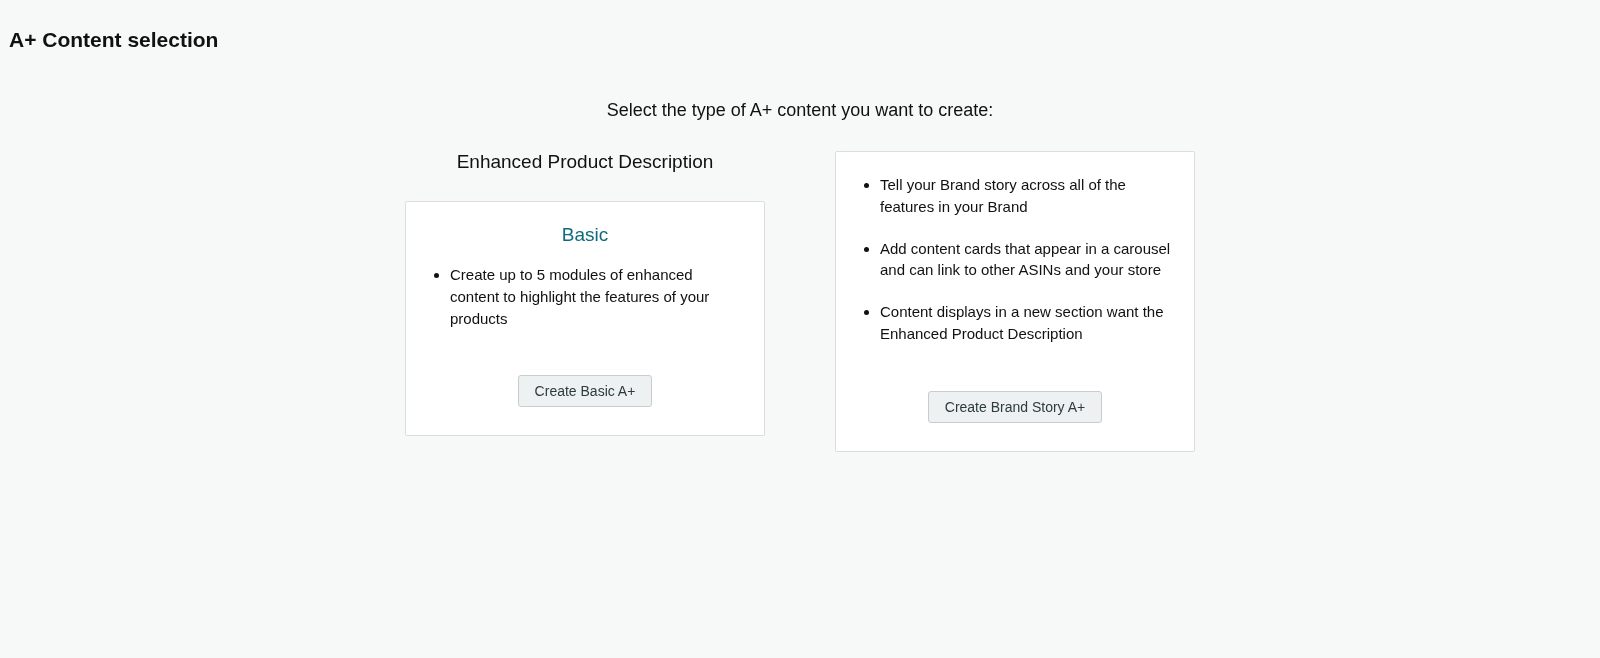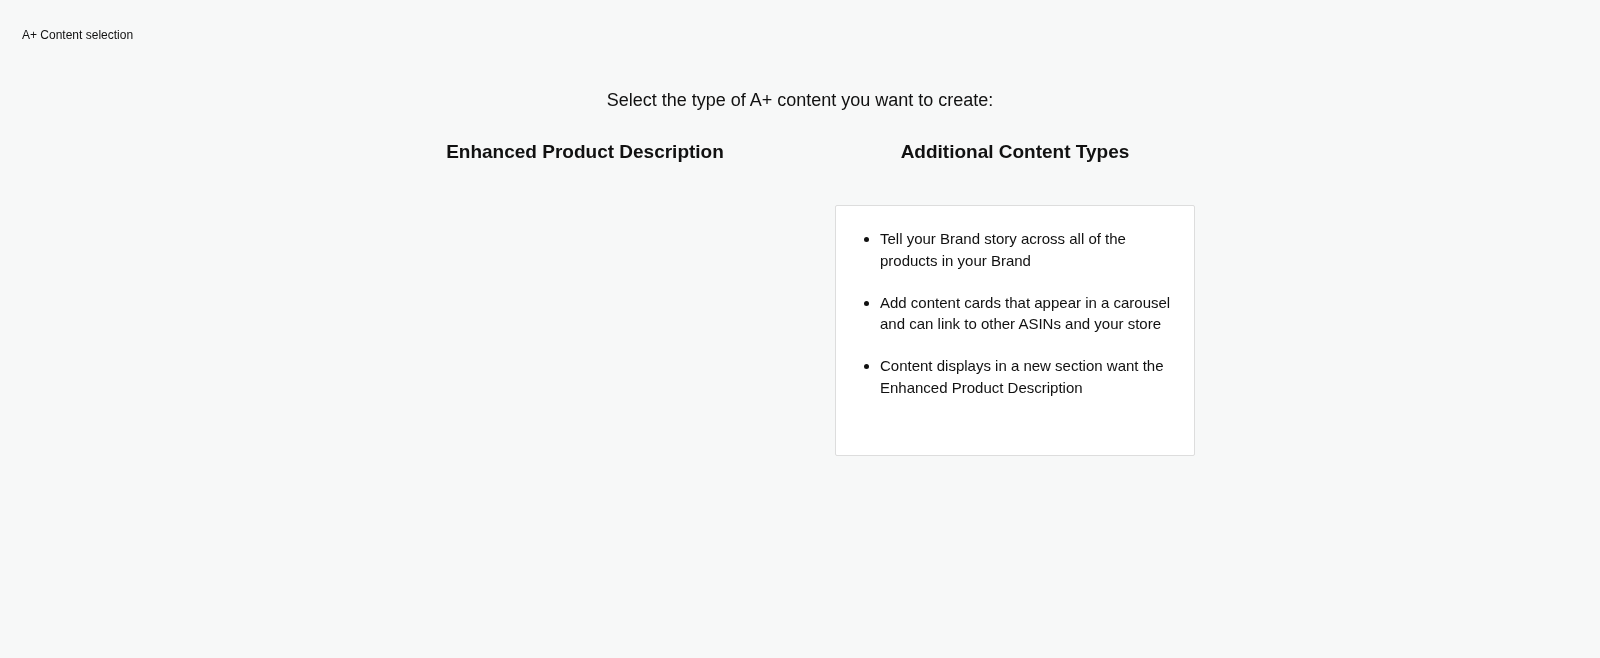--- a/index.html
+++ b/index.html
@@ -9,23 +9,23 @@
     }
     body {
       font-family: "Amazon Ember", Arial, sans-serif;
       background: #f7f8f8;
       color: #111;
       width: 1600px;
       height: 658px;
       overflow: hidden;
     }
     .page-heading {
-      font-size: 12px;
-      font-weight: 400;
-      padding: 28px 0 0 22px;
+      font-size: 21px;
+      font-weight: 700;
+      padding: 28px 0 0 9px;
     }
     .content {
       width: 800px;
       margin: 0 auto;
       padding-top: 48px;
     }
     .prompt {
       font-size: 18px;
       text-align: center;
       color: #111;
@@ -37,23 +37,23 @@
       gap: 60px;
     }
     .column {
       flex: 1;
       display: flex;
       flex-direction: column;
       align-items: center;
     }
     .column-heading {
       font-size: 19px;
-      font-weight: 700;
+      font-weight: 400;
       text-align: right;
-      margin-bottom: 42px;
+      margin-bottom: 28px;
     }
     .card {
       background: #fff;
       border: 1px solid #ddd;
       border-radius: 2px;
       width: 360px;
       padding: 22px 18px 28px 18px;
       display: flex;
       flex-direction: column;
     }
@@ -96,27 +96,34 @@
 
 <h1 class="page-heading">A+ Content selection</h1>
 
 <div class="content">
   <div class="prompt">Select the type of A+ content you want to create:</div>
 
   <div class="columns">
 
     <div class="column">
       <div class="column-heading">Enhanced Product Description</div>
+      <div class="card">
+        <div class="card-title">Basic</div>
+        <ul>
+          <li>Create up to 5 modules of enhanced content to highlight the features of your products</li>
+        </ul>
+        <button class="card-button">Create Basic A+</button>
+      </div>
     </div>
 
     <div class="column">
-      <div class="column-heading">Additional Content Types</div>
       <div class="card">
         <ul>
-          <li>Tell your Brand story across all of the products in your Brand</li>
+          <li>Tell your Brand story across all of the features in your Brand</li>
           <li>Add content cards that appear in a carousel and can link to other ASINs and your store</li>
           <li>Content displays in a new section want the Enhanced Product Description</li>
         </ul>
+        <button class="card-button">Create Brand Story A+</button>
       </div>
     </div>
 
   </div>
 </div>
 
 </body></html>

